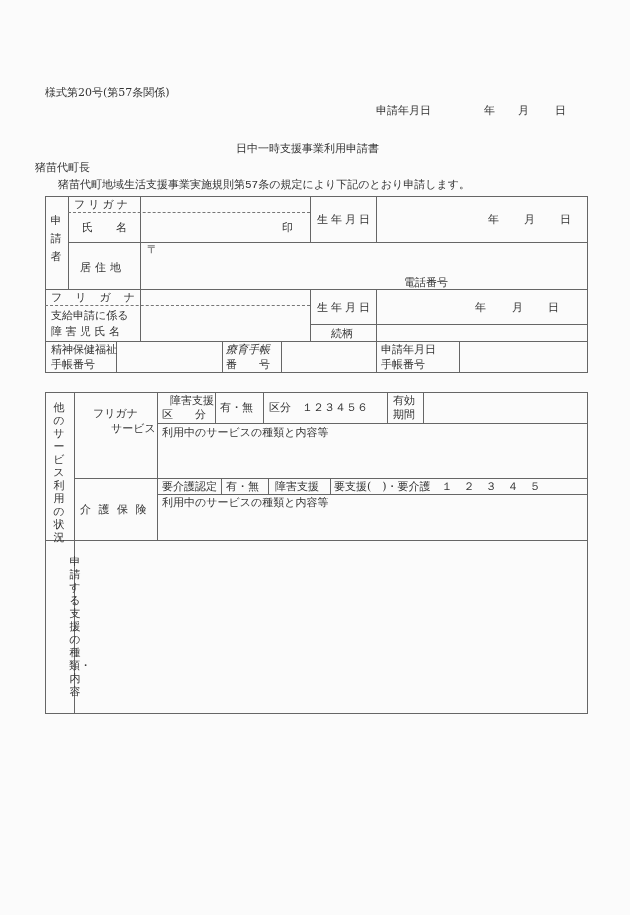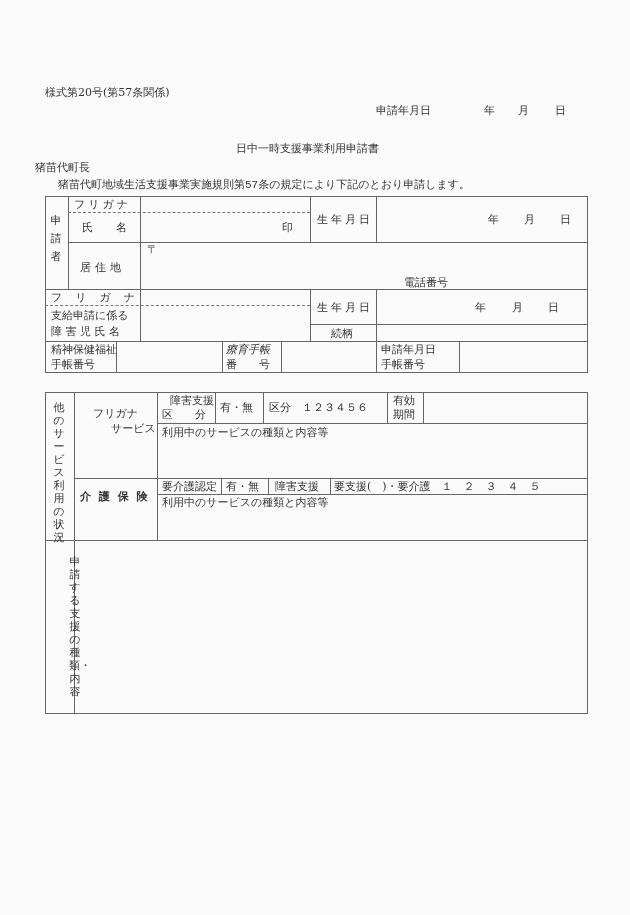--- a/index.html
+++ b/index.html
@@ -111,21 +111,21 @@
   <div class="t" style="left:162px;top:394px;padding-left:8px;">障害支援</div>
   <div class="t" style="left:162px;top:408px;">区　　分</div>
   <div class="t" style="left:220px;top:401px;">有・無</div>
   <div class="t" style="left:269px;top:401px;">区分　１２３４５６</div>
   <div class="t" style="left:393px;top:394px;">有効</div>
   <div class="t" style="left:393px;top:408px;">期間</div>
   <div class="abs" style="left:425px;top:394px;width:161px;height:28px;"></div>
   <div class="t" style="left:162px;top:426px;">利用中のサービスの種類と内容等</div>
   <div class="abs" style="left:159px;top:440px;width:427px;height:37px;"></div>
 
-  <div class="t" style="left:80px;top:490px;letter-spacing:2px;font-weight:bold;">介 護 保 険</div>
+  <div class="t" style="left:80px;top:503px;letter-spacing:2px;">介 護 保 険</div>
   <div class="t" style="left:162px;top:480px;">要介護認定</div>
   <div class="t" style="left:226px;top:480px;">有・無</div>
   <div class="t" style="left:275px;top:480px;">障害支援</div>
   <div class="t" style="left:334px;top:480px;">要支援(　)・要介護　１　２　３　４　５</div>
   <div class="t" style="left:162px;top:496px;">利用中のサービスの種類と内容等</div>
   <div class="abs" style="left:159px;top:510px;width:427px;height:29px;"></div>
 
   <div class="vert" style="left:69px;top:555px;">申請する支援の種類・内容</div>
   <div class="abs" style="left:76px;top:542px;width:510px;height:170px;"></div>
 </div>

